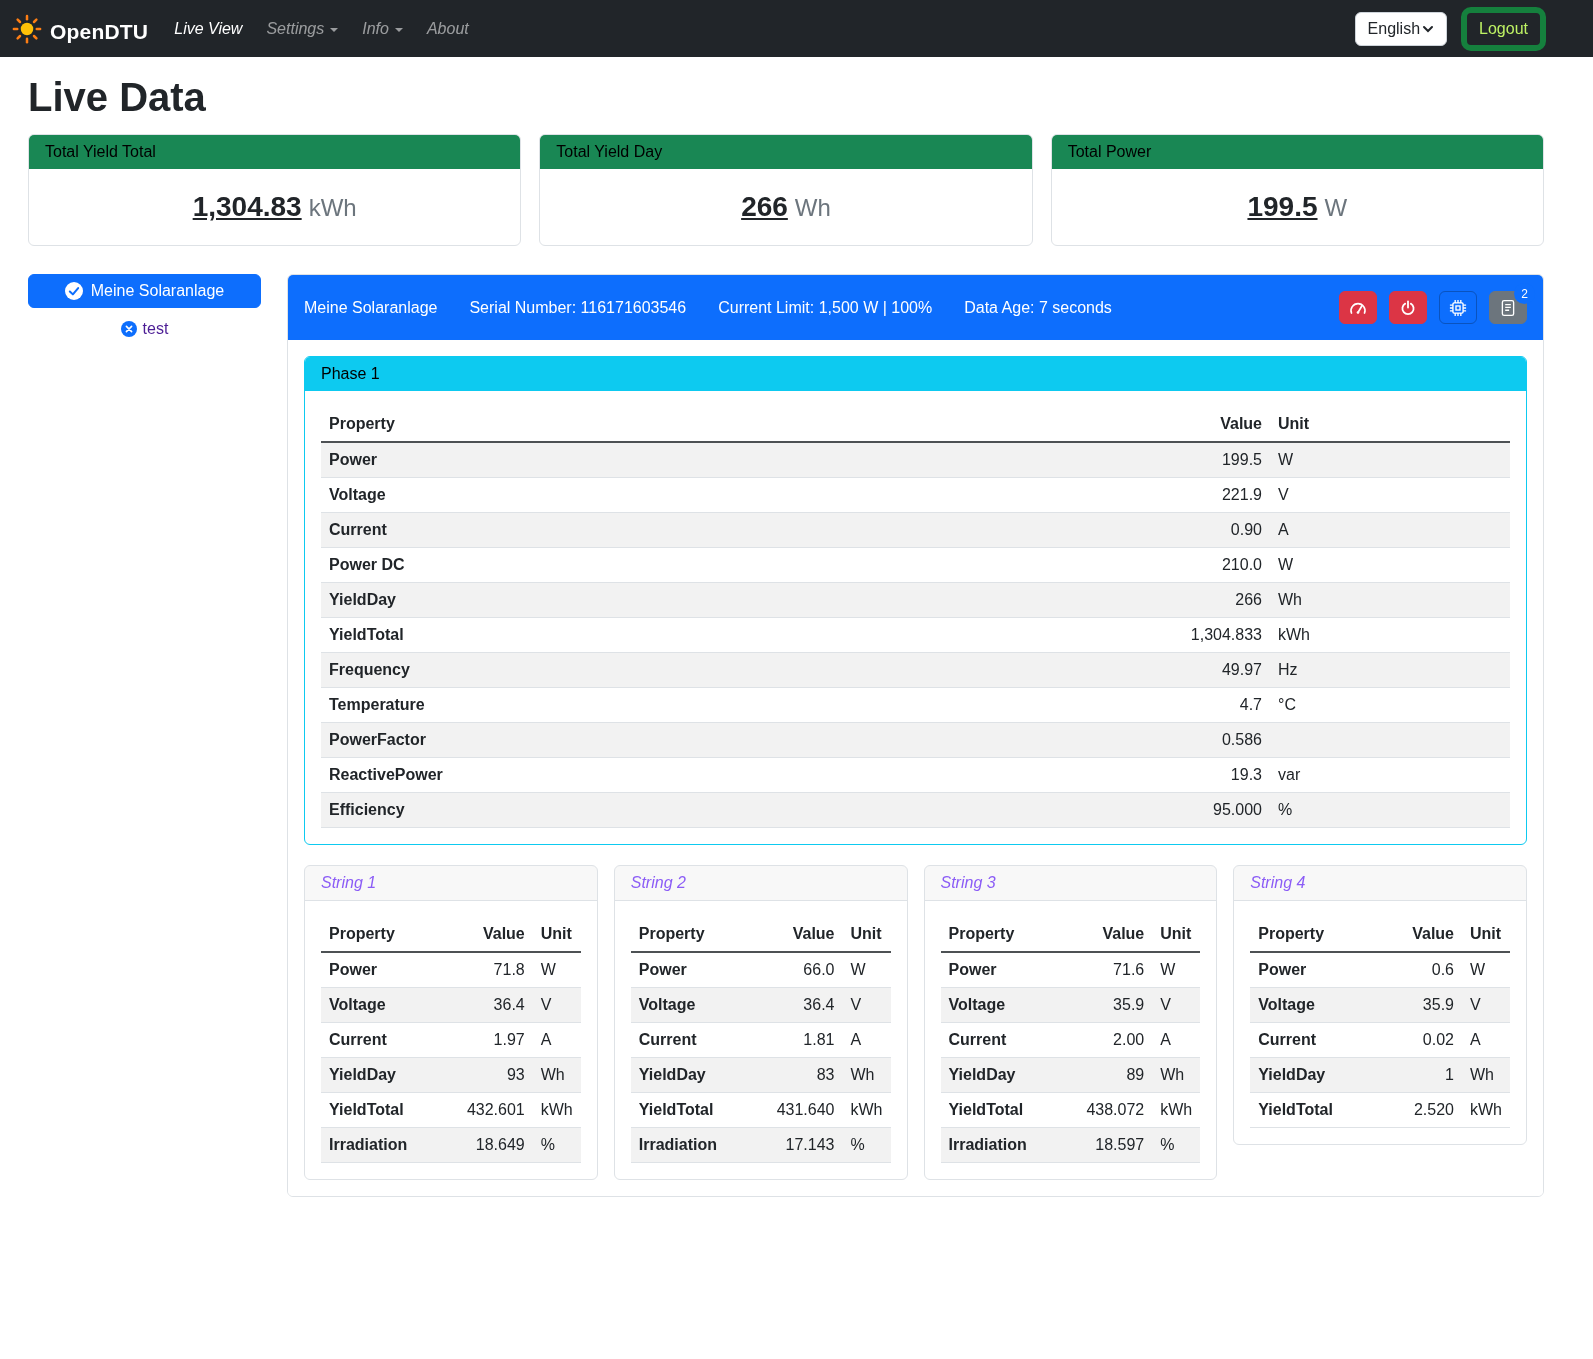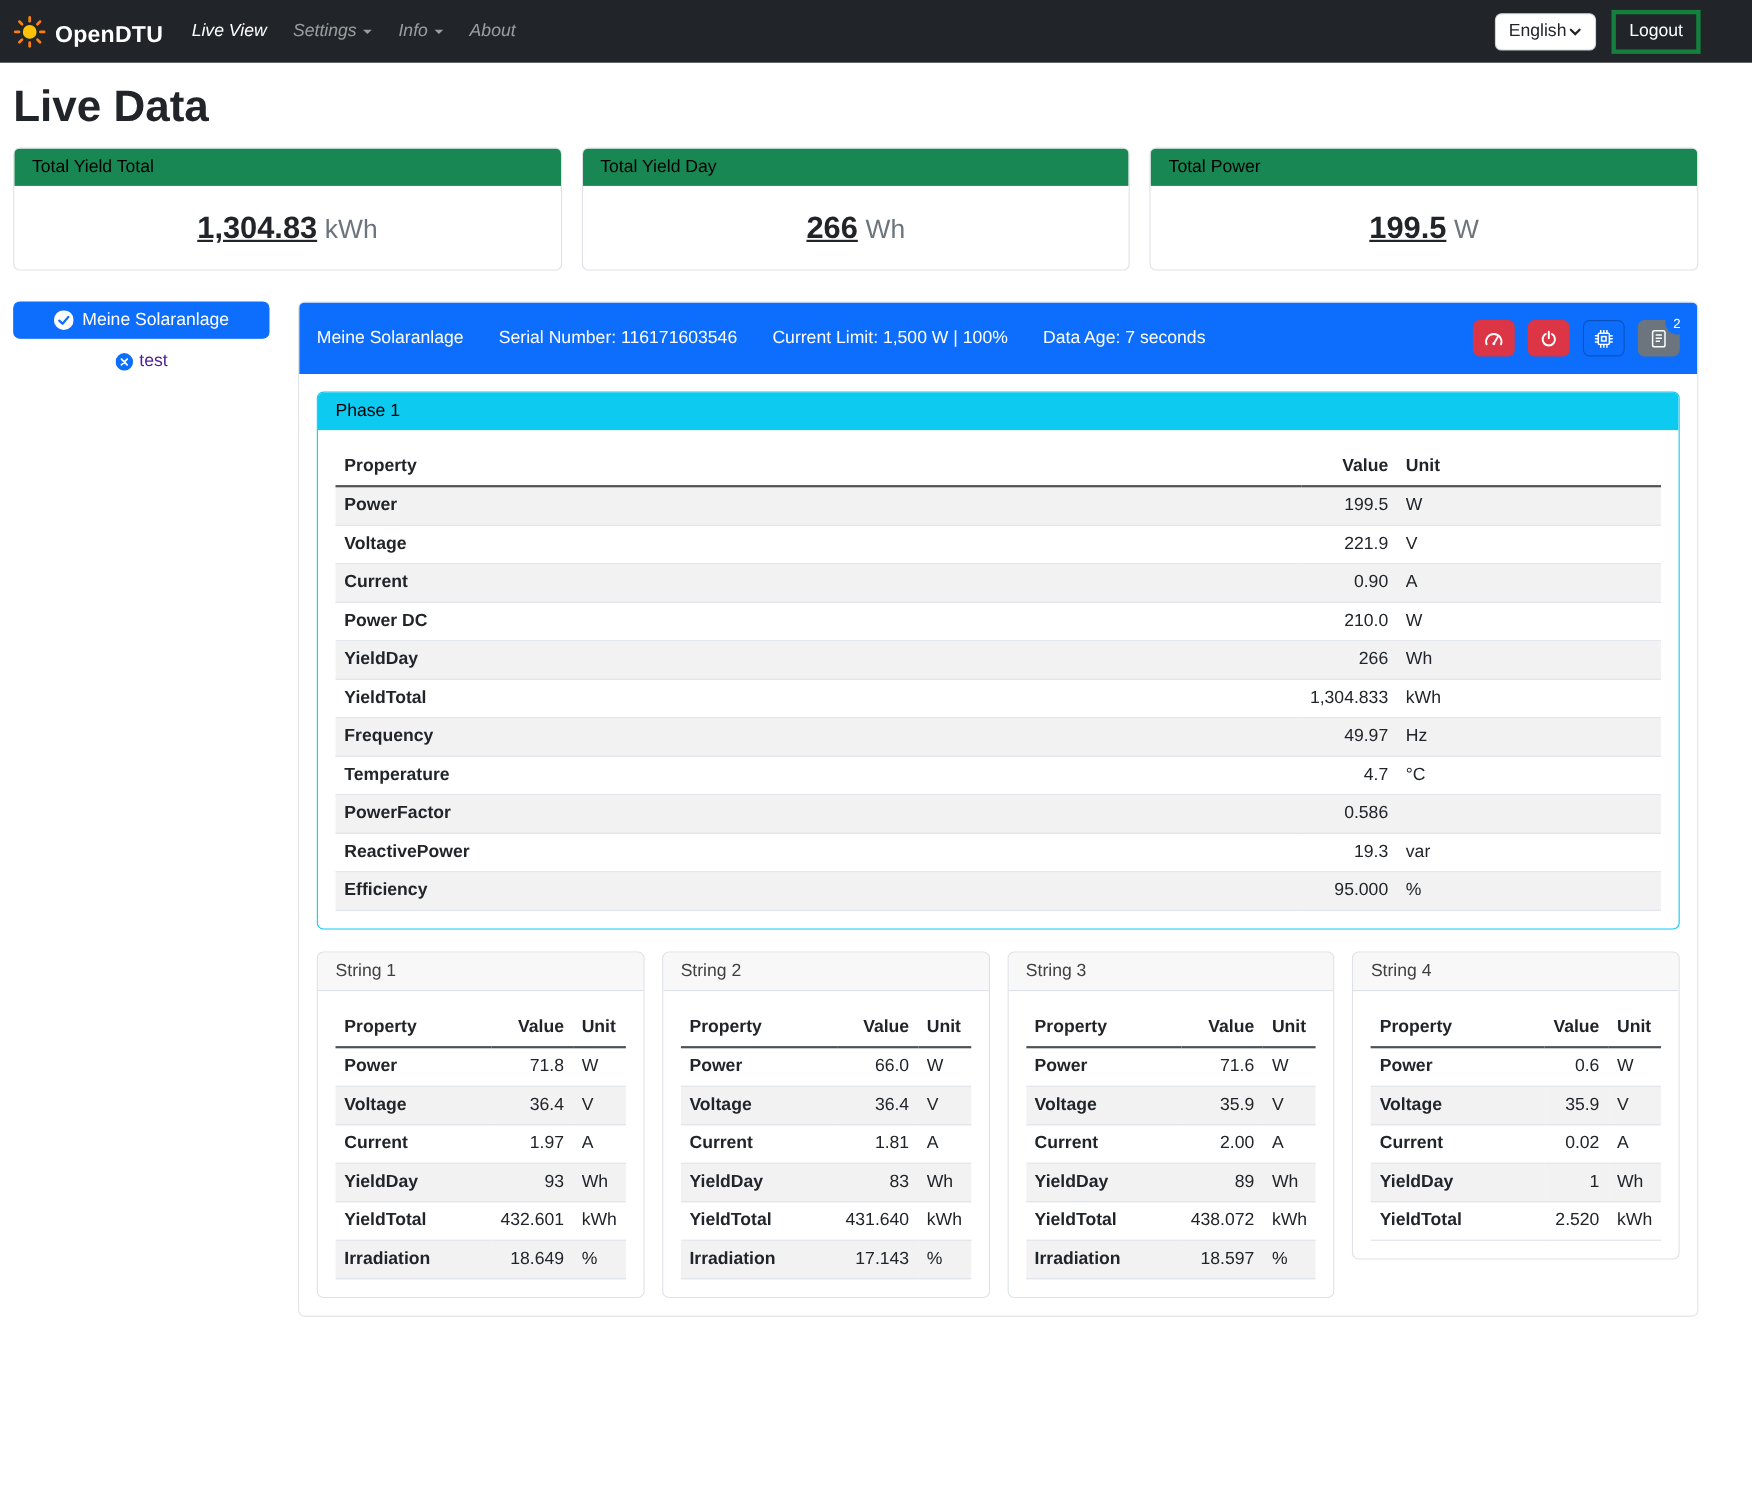--- a/index.html
+++ b/index.html
@@ -42,27 +42,27 @@
   }
   .nav-right { margin-left: auto; display: flex; align-items: center; gap: 14px; }
   .lang-select {
     background: #fff; color: #212529;
     border-radius: 6px; border: 1px solid #ced4da;
     padding: 7px 12px; font-size: 16px;
     display: flex; align-items: center; gap: 2px;
     cursor: pointer;
   }
   .logout-btn {
-    background: transparent; color: #ffffff;
-    border: 4px solid #15803d; border-radius: 0;
+    background: transparent; color: #bef264;
+    border: 6px solid #15803d; border-radius: 10px;
     padding: 7px 12px; font-size: 16px; cursor: pointer;
   }
 
   
-  .container { padding: 0 49px 24px 12px; }
+  .container { padding: 0 49px 24px 28px; }
   h1.page-title { font-size: 40px; font-weight: 700; margin: 18px 0 14px 0; color: #212529; }
 
   
   .summary-row { display: flex; gap: 18px; margin-bottom: 28px; }
   .card {
     border: 1px solid #dee2e6; border-radius: 6px;
     background: #fff; overflow: hidden;
   }
   .summary-card { flex: 1; }
   .summary-card .card-header {
@@ -134,21 +134,21 @@
   .string-table .unit-col { width: 48px; }
   .stripe-odd tbody tr:nth-child(odd) { background: rgba(0,0,0,.05); }
   .stripe-even tbody tr:nth-child(even) { background: rgba(0,0,0,.05); }
 
   
   .strings-row { display: flex; gap: 16px; align-items: flex-start; }
   .string-card { flex: 1; border: 1px solid #dee2e6; border-radius: 6px; overflow: hidden; }
   .string-card-header {
     background: rgba(33,37,41,.03);
     border-bottom: 1px solid #dee2e6;
-    padding: 8px 16px; font-size: 16px; color: #404040;
+    padding: 8px 16px; font-size: 16px; color: #8b5cf6; font-style: italic;
   }
   .string-card-body { padding: 16px; }
 </style>
 </head>
 <body>
 
 <nav class="navbar">
   <div class="brand">
     <span style="display:flex;">
       <svg viewBox="0 0 24 24" width="30" height="30">

